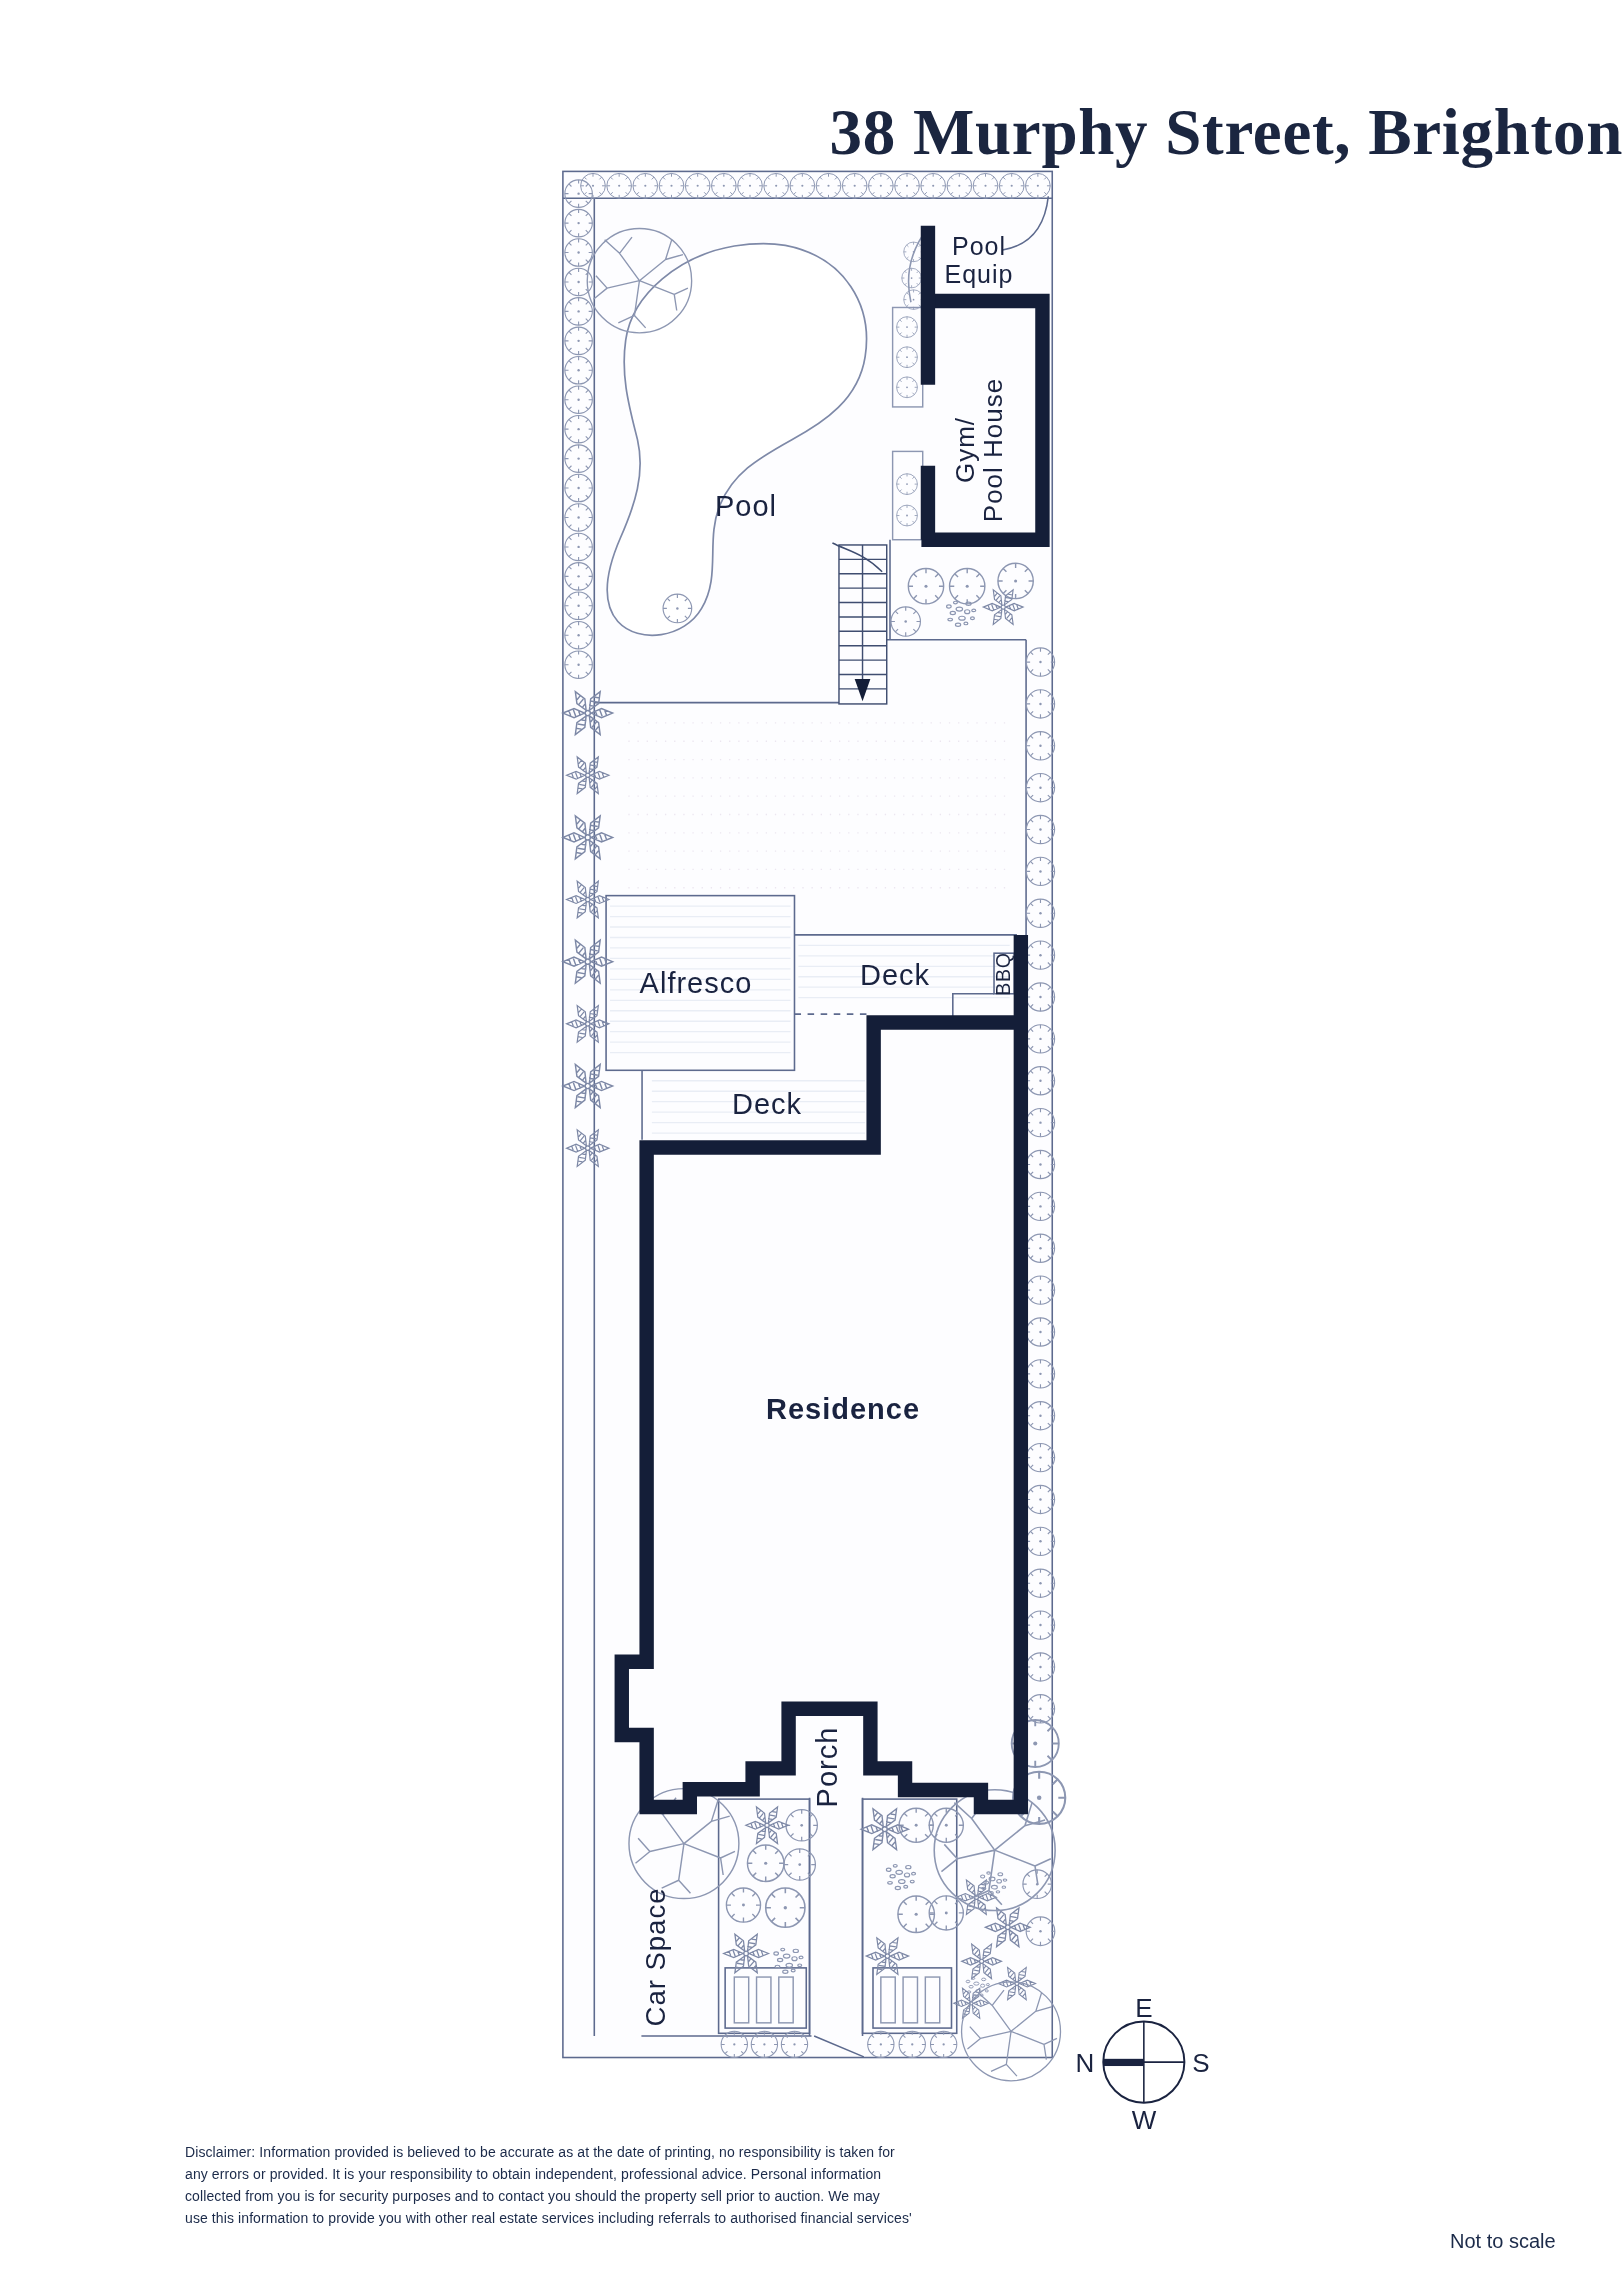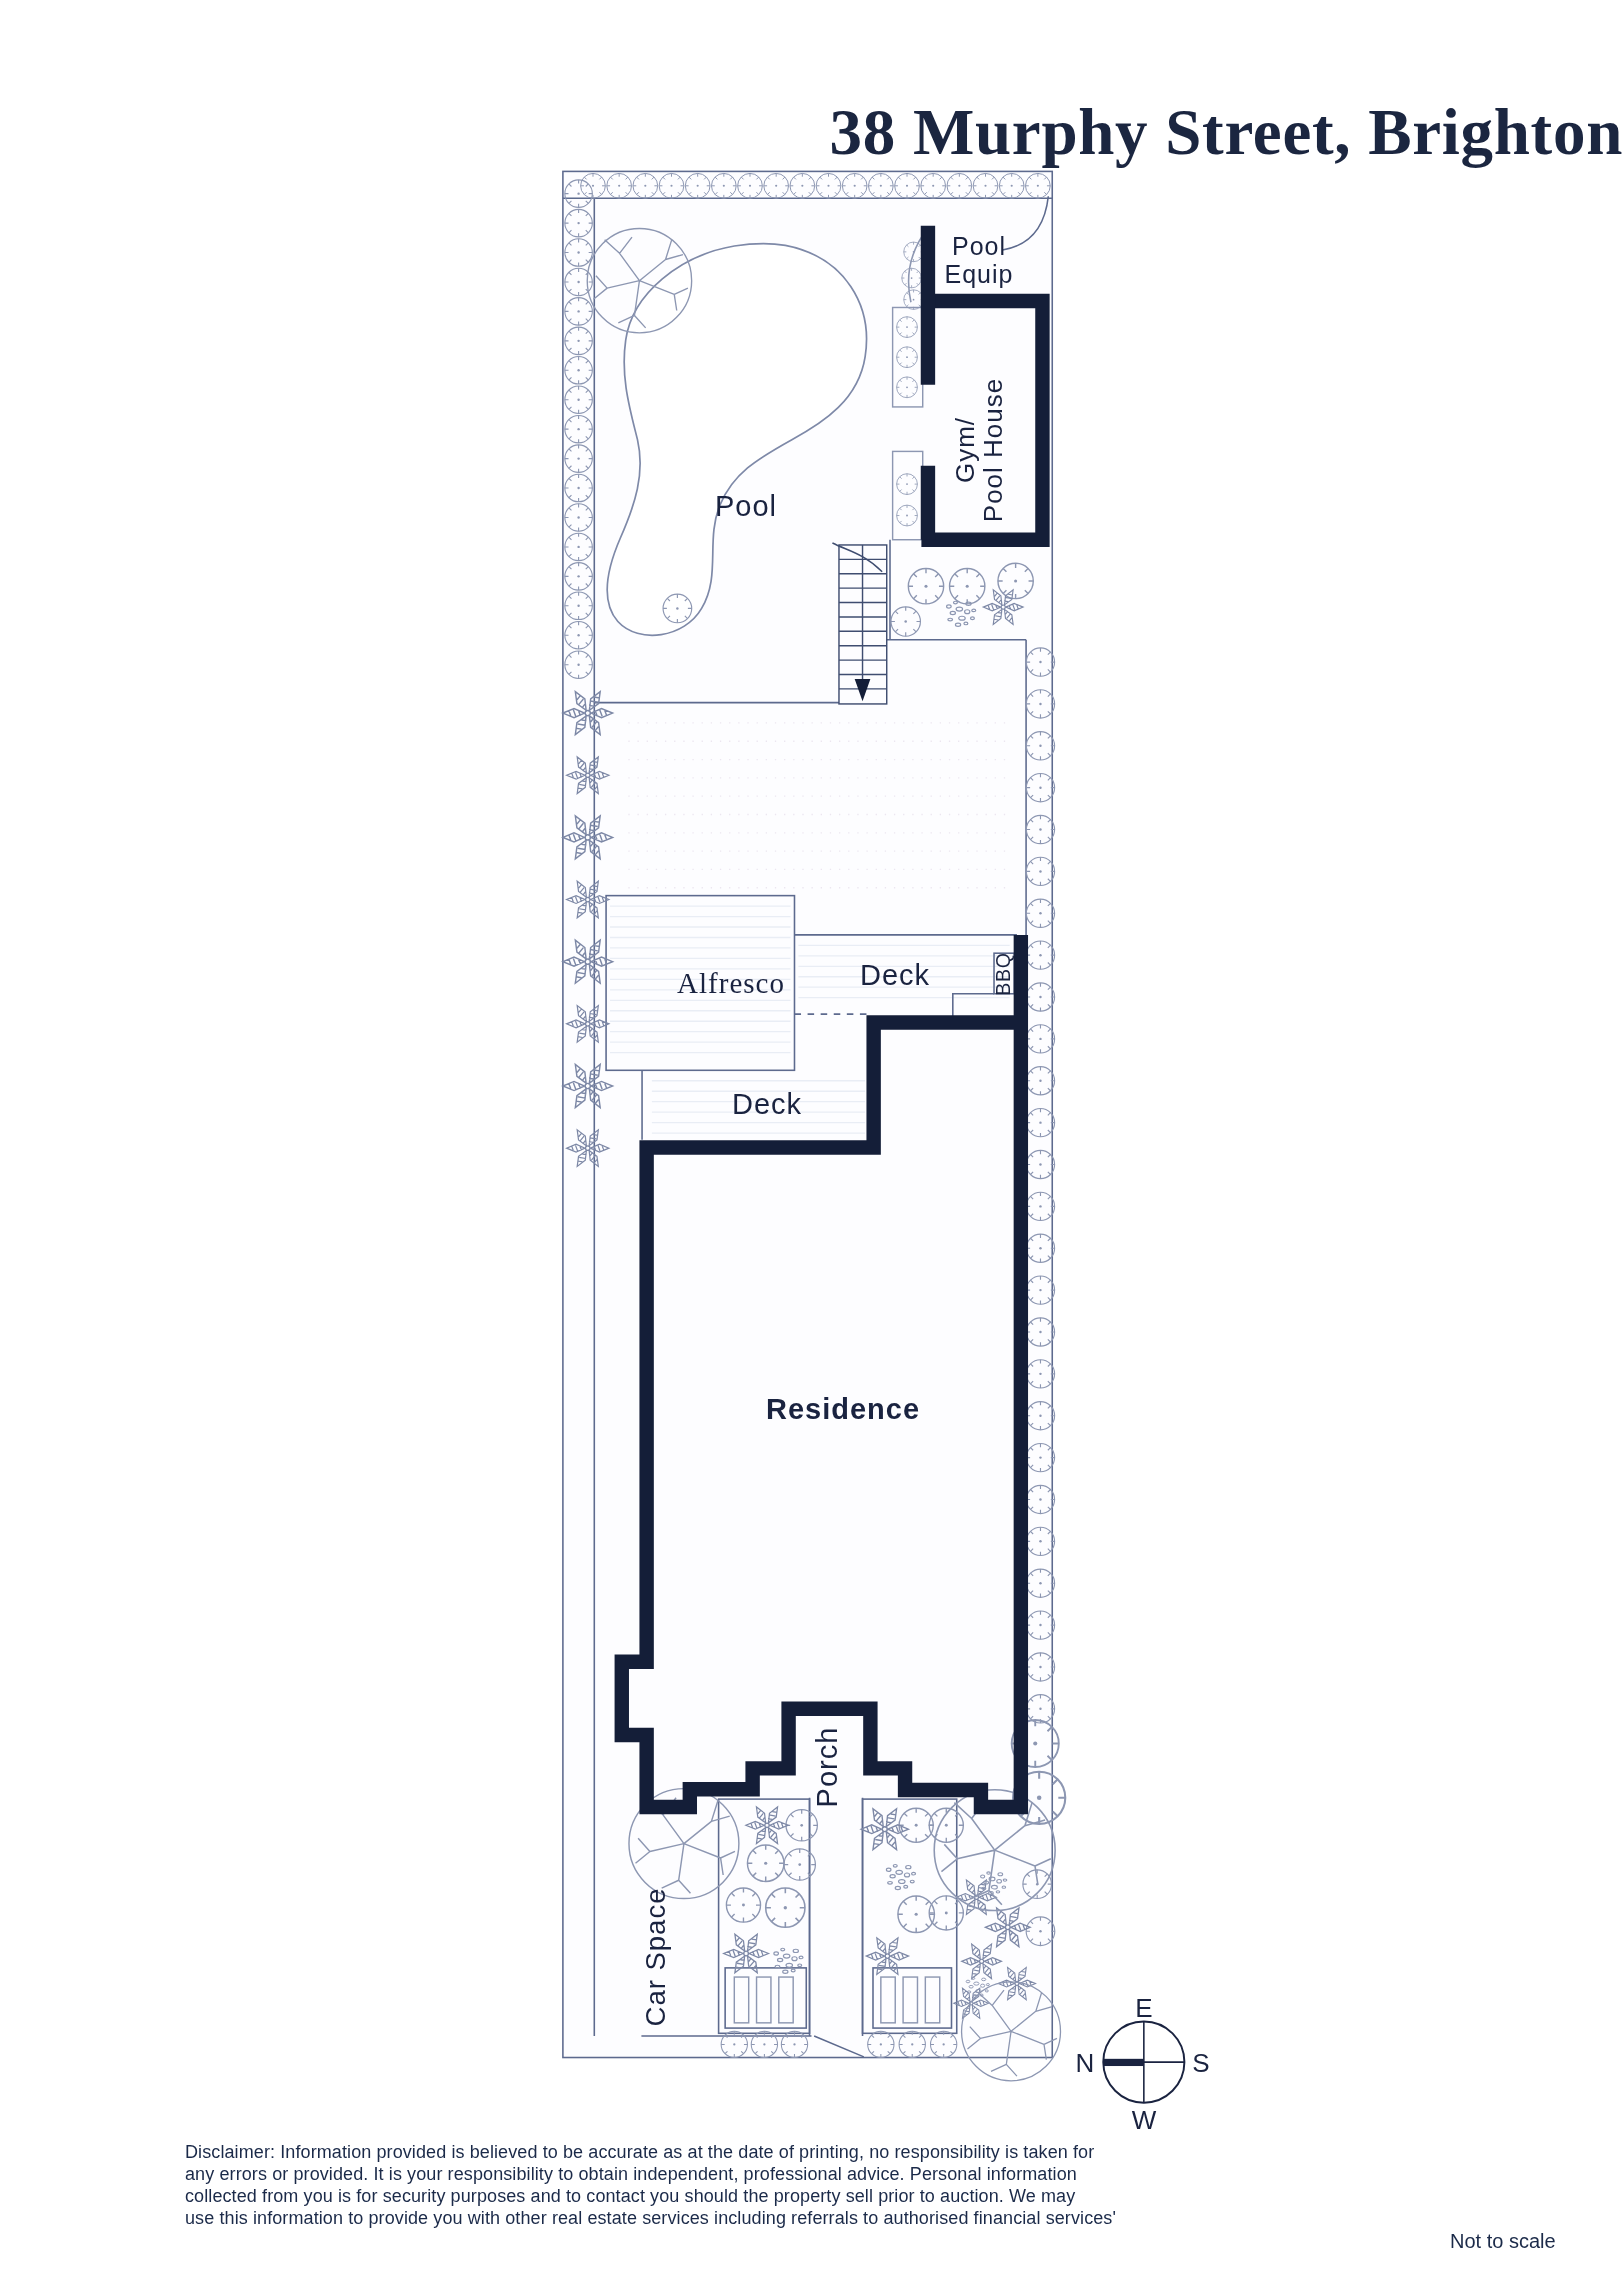--- a/index.html
+++ b/index.html
@@ -11,21 +11,21 @@
       font-family:"Liberation Serif",serif;font-size:65px;letter-spacing:0.7px;
       color:#1b2640;white-space:nowrap;}
   .lbl{position:absolute;transform:translate(-50%,-50%);white-space:nowrap;
       color:#1a2340;letter-spacing:1px;line-height:1.08;text-align:center;}
   .lbl.rot{transform:translate(-50%,-50%) rotate(-90deg);}
   .f44{font-size:29px;} .f42{font-size:27.5px;} .f40{font-size:26px;}
   .f38{font-size:25px;line-height:1.12;} .f30{font-size:19.6px;letter-spacing:0.7px;}
   .compass-letter{position:absolute;transform:translate(-50%,-50%);
       font-size:26px;color:#1a2340;}
   .disclaimer{position:absolute;left:185px;top:2141px;width:1178px;
-      font-size:18px;line-height:22px;color:#1b2a49;letter-spacing:0.1px;}
+      font-size:14px;line-height:22px;color:#1b2a49;letter-spacing:0.1px;}
   .scale-note{position:absolute;left:1450px;top:2230px;font-size:20px;color:#1b2a49;}
 </style>
 </head>
 <body>
 
 <div class="page">
 
   <svg class="plan-svg" viewBox="0 0 2480 3508">
     <defs>
 
@@ -333,21 +333,21 @@
   <div class="lbl f38" style="left:979px;top:260px;">
     <div>Pool</div>
     <div>Equip</div>
   </div>
 
   <div class="lbl rot f40" style="left:979px;top:450px;">
     <div>Gym/</div>
     <div>Pool House</div>
   </div>
 
-  <div class="lbl f44" style="left:731px;top:984px;font-family:Liberation Serif, serif;">Alfresco</div>
+  <div class="lbl f44" style="left:696px;top:984px;">Alfresco</div>
   <div class="lbl f44" style="left:895px;top:976px;">Deck</div>
   <div class="lbl rot f30" style="left:1004px;top:974px;">BBQ</div>
   <div class="lbl f44" style="left:767px;top:1105px;">Deck</div>
   <div class="lbl f44" style="left:843px;top:1410px;font-weight:bold;">Residence</div>
   <div class="lbl rot f44" style="left:828px;top:1767px;">Porch</div>
   <div class="lbl rot f42" style="left:656px;top:1957px;">Car Space</div>
 
   <div class="compass-letter" style="left:1144px;top:2008px;">E</div>
   <div class="compass-letter" style="left:1085px;top:2063px;">N</div>
   <div class="compass-letter" style="left:1201px;top:2063px;">S</div>

